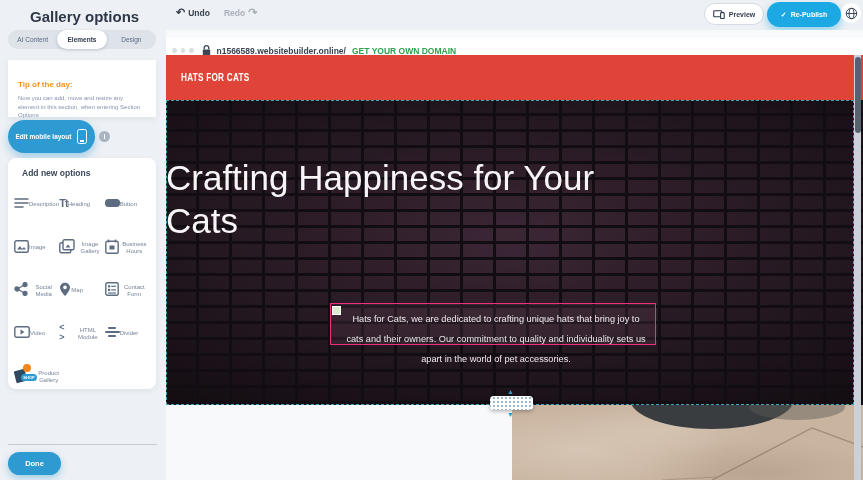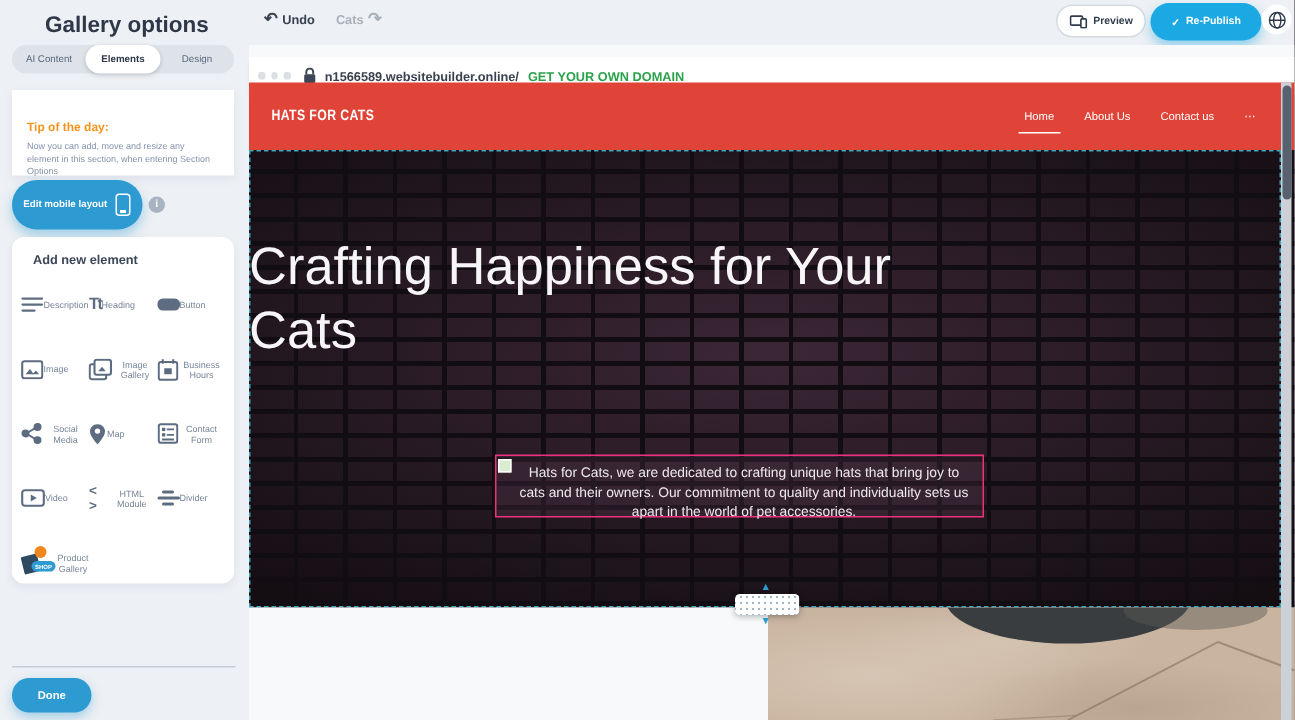--- a/index.html
+++ b/index.html
@@ -63,21 +63,21 @@
     background-color:#2c1e29;
     background-image:
       repeating-linear-gradient(90deg, rgba(0,0,0,0) 0 30px, #120d12 30px 33px),
       repeating-linear-gradient(180deg, rgba(0,0,0,0) 0 13px, #120d12 13px 16px),
       radial-gradient(ellipse 80% 70% at 50% 45%, rgba(96,58,82,.30), rgba(0,0,0,.55) 95%);
   }
   .hero h1 { position:absolute; left:0; right:9px; top:56px; text-align:left; color:#f8f5f8; font-size:35px; line-height:43px; font-weight:normal; }
   .hero h1 span { display:inline-block; max-width:480px; }
   .hero .sub { position:absolute; left:0; right:9px; top:178px; text-align:center; color:#e9e2e8; font-size:18px; font-weight:normal; }
   .hero-textbox { position:absolute; left:164px; top:203px; width:326px; height:42px; border:1.5px solid #ed2f7c; background:rgba(130,95,120,.16); }
-  .hero-textbox p { font-size:9.2px; line-height:13px; color:#efe8ec; text-align:center; padding:5px 6px 0 12px; }
+  .hero-textbox p { font-size:9.2px; line-height:20px; color:#efe8ec; text-align:center; padding:5px 6px 0 12px; }
   .drag-handle { position:absolute; left:1px; top:2px; width:9px; height:9px; background:#d9ecd0; border:1px solid #fff; cursor:grab; }
 
   .section-outline { position:absolute; left:0; top:70px; width:688px; height:305px; border:1px dashed #3fa3ba; pointer-events:none; }
 
   .bottom-left { position:absolute; left:0; top:375px; width:346px; height:75px; background:#f8f9fa; }
   .bottom-photo { position:absolute; left:346px; top:375px; width:351px; height:75px; overflow:hidden;
     background-color:#c9b4a0;
     background-image:
       radial-gradient(ellipse 60% 80% at 20% 60%, rgba(255,250,240,.25), rgba(0,0,0,0) 70%),
       radial-gradient(ellipse 50% 60% at 70% 90%, rgba(120,95,75,.18), rgba(0,0,0,0) 70%),
@@ -98,21 +98,21 @@
 <body>
 
 <div class="app-title">Gallery options</div>
 
 <div class="history">
   <span class="undo">
     <span class="glyph">↶</span>
     <span>Undo</span>
   </span>
   <span class="redo">
-    <span>Cats</span>
+    <span>Redo</span>
     <span class="glyph">↷</span>
   </span>
 </div>
 
 <button class="btn-preview">
   <span>
     <svg width="12" height="9" viewBox="0 0 12 9">
         <rect x="0.7" y="0.7" width="8" height="6" rx="0.8" fill="none" stroke="#303c4c" stroke-width="1.1"></rect>
         <rect x="7.6" y="2.6" width="3.6" height="6" rx="0.8" fill="#fff" stroke="#303c4c" stroke-width="1.1"></rect>
       </svg>
@@ -148,21 +148,21 @@
   <div class="tip-body">Now you can add, move and resize any element in this section, when entering Section Options</div>
 </div>
 
 <button class="btn-mobile">
   <span>Edit mobile layout</span>
   <span class="phone-glyph"></span>
 </button>
 <div class="info-dot">i</div>
 
 <div class="elements-card">
-  <div class="elements-title">Add new element</div>
+  <div class="elements-title">Add new options</div>
   <div class="egrid">
 
     <div class="ecell">
       <span class="eicon">
         <svg width="15" height="12" viewBox="0 0 15 12">
             <g stroke="#5d6c80" stroke-width="1.5" stroke-linecap="round">
               <line x1="1" y1="2" x2="14" y2="2"></line>
               <line x1="1" y1="6" x2="14" y2="6"></line>
               <line x1="1" y1="10" x2="9" y2="10"></line>
             </g>
@@ -312,26 +312,20 @@
           <path d="M2.2 4.5 V3 a2.3 2.3 0 0 1 4.6 0 V4.5" fill="none" stroke="#3c4654" stroke-width="1.3"></path>
           <rect x="0.8" y="4.5" width="7.4" height="5.8" rx="1" fill="#3c4654"></rect>
         </svg>
     </span>
     <span class="url">n1566589.websitebuilder.online/</span>
     <span class="domain-cta">GET YOUR OWN DOMAIN</span>
   </div>
 
   <div class="site-header">
     <span class="site-logo">HATS FOR CATS</span>
-    <nav class="site-nav">
-      <span class="nav-item active">Home</span>
-      <span class="nav-item">About Us</span>
-      <span class="nav-item">Contact us</span>
-      <span class="nav-item">⋯</span>
-    </nav>
   </div>
 
   <div class="hero">
     <h1><span>Crafting Happiness for Your Cats</span></h1>
     <div class="hero-textbox">
       <span class="drag-handle"></span>
       <p>Hats for Cats, we are dedicated to crafting unique hats that bring joy to cats and their owners. Our commitment to quality and individuality sets us apart in the world of pet accessories.</p>
     </div>
   </div>
 

